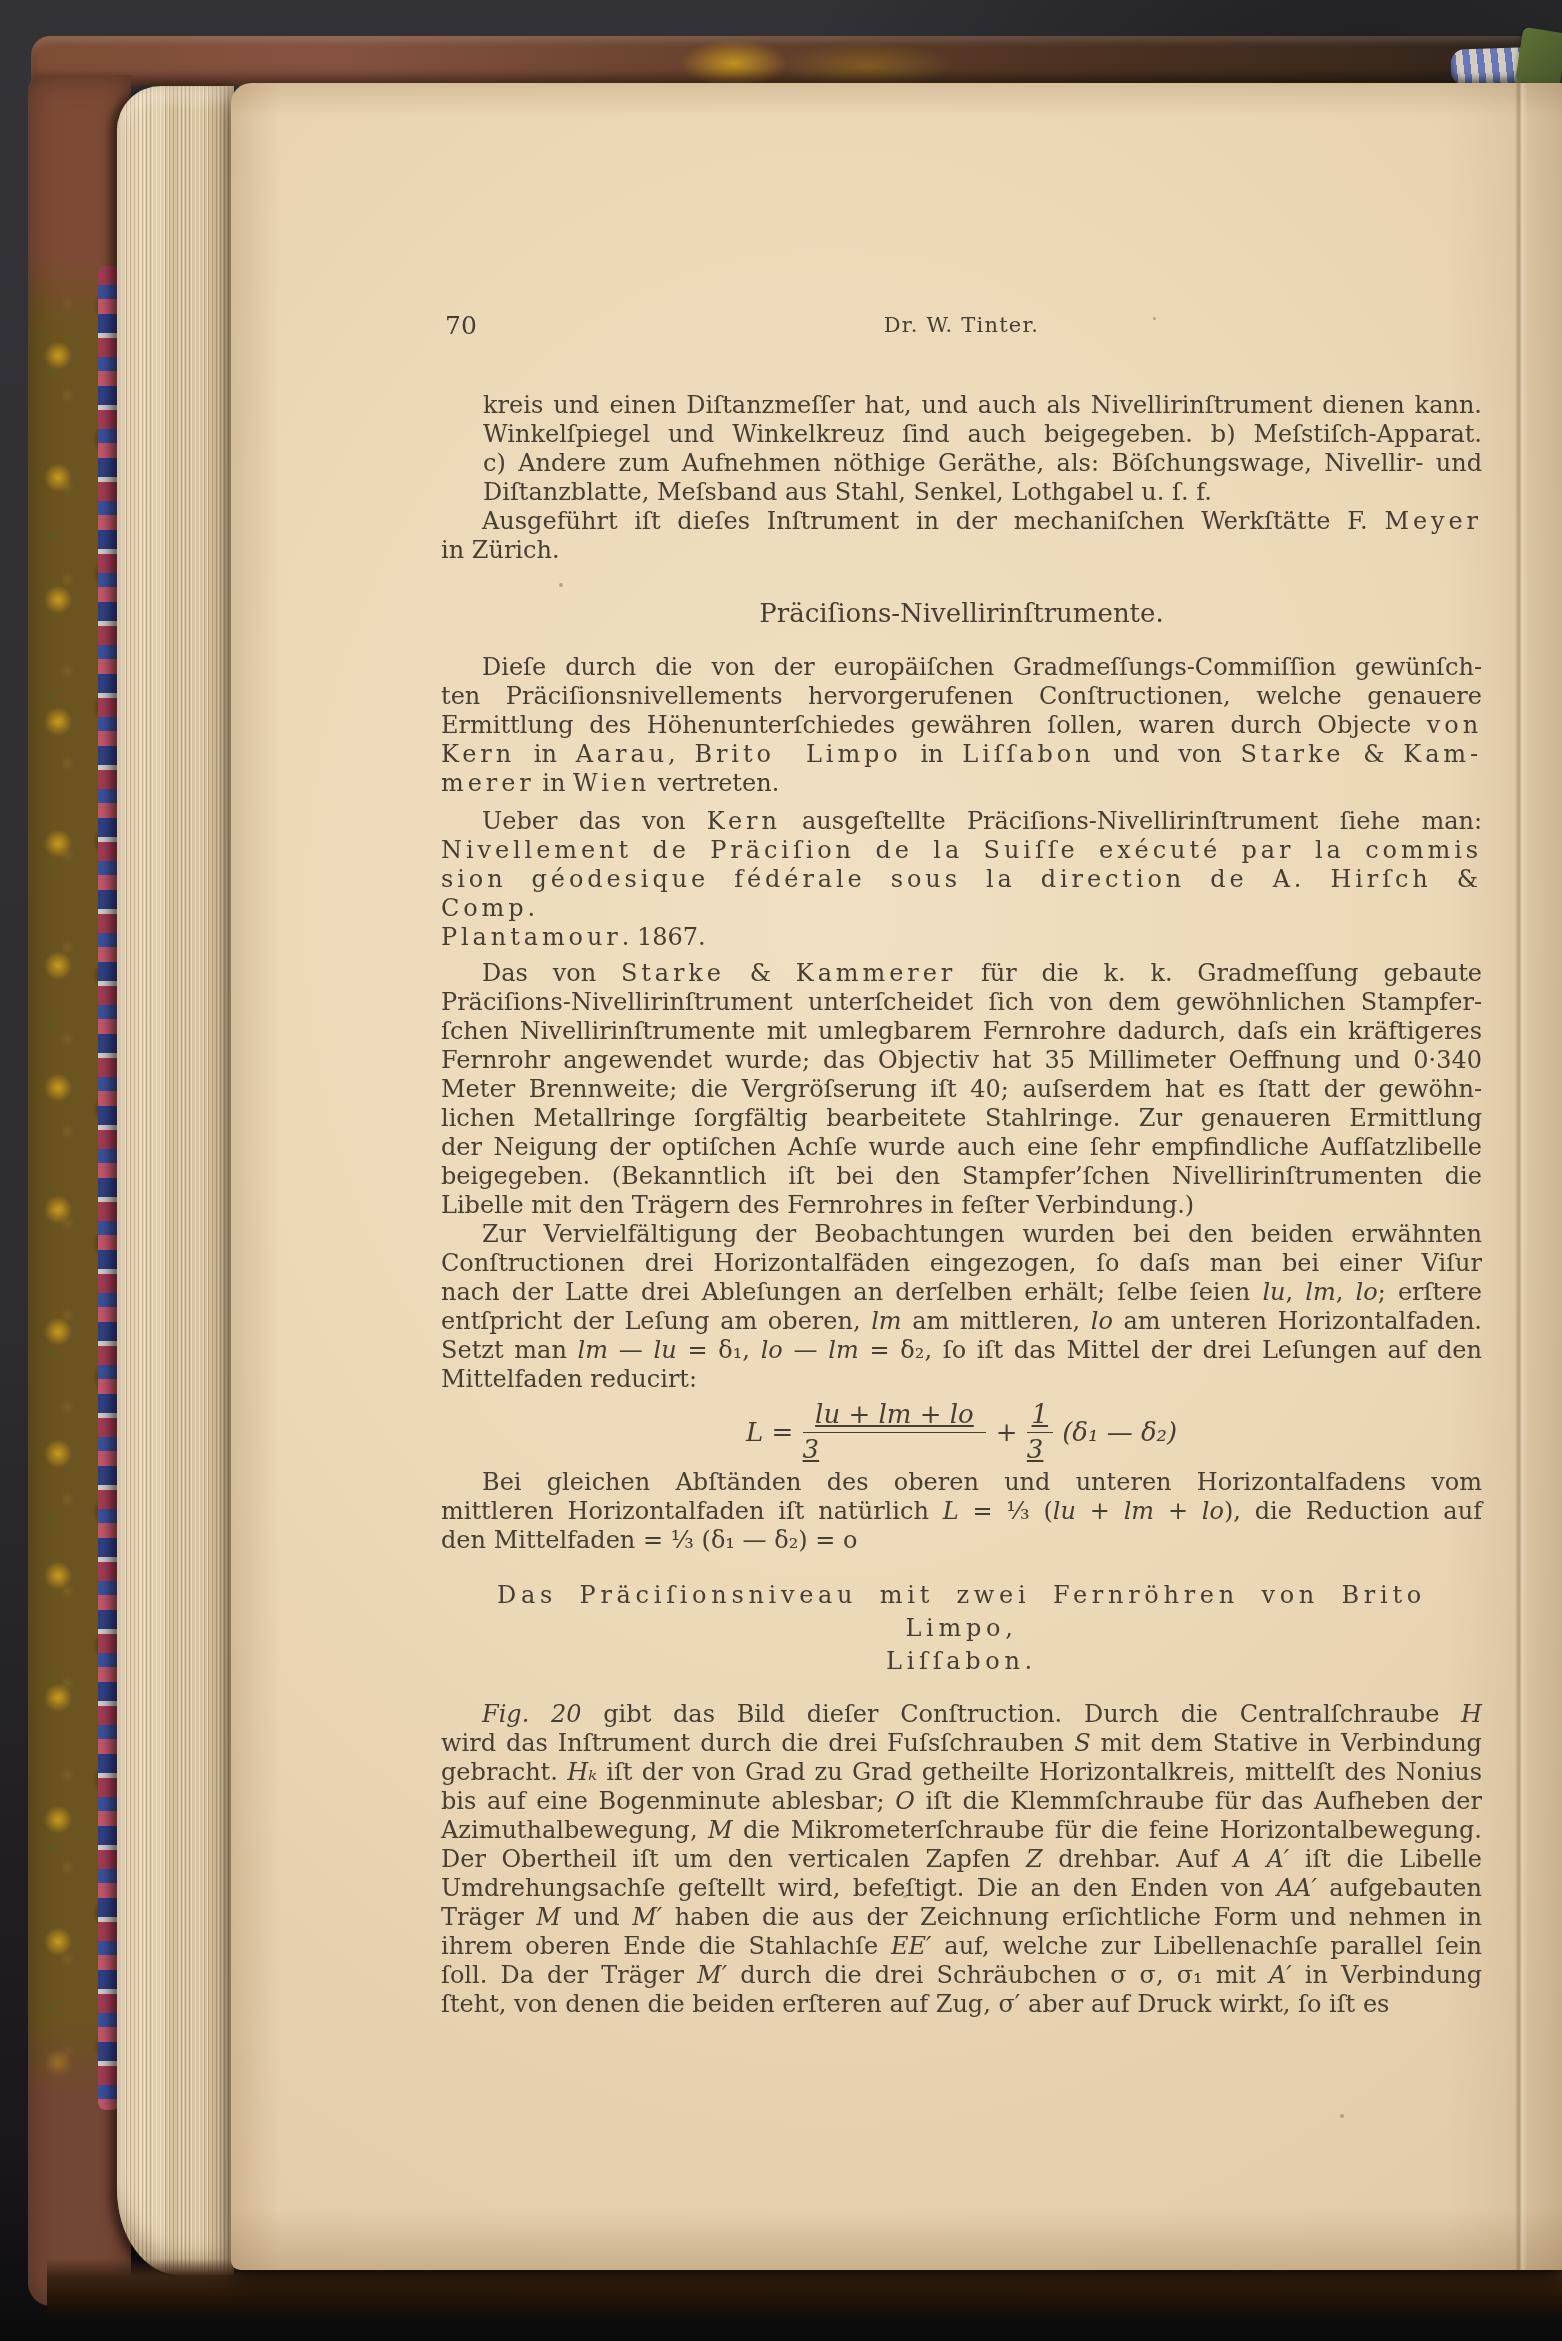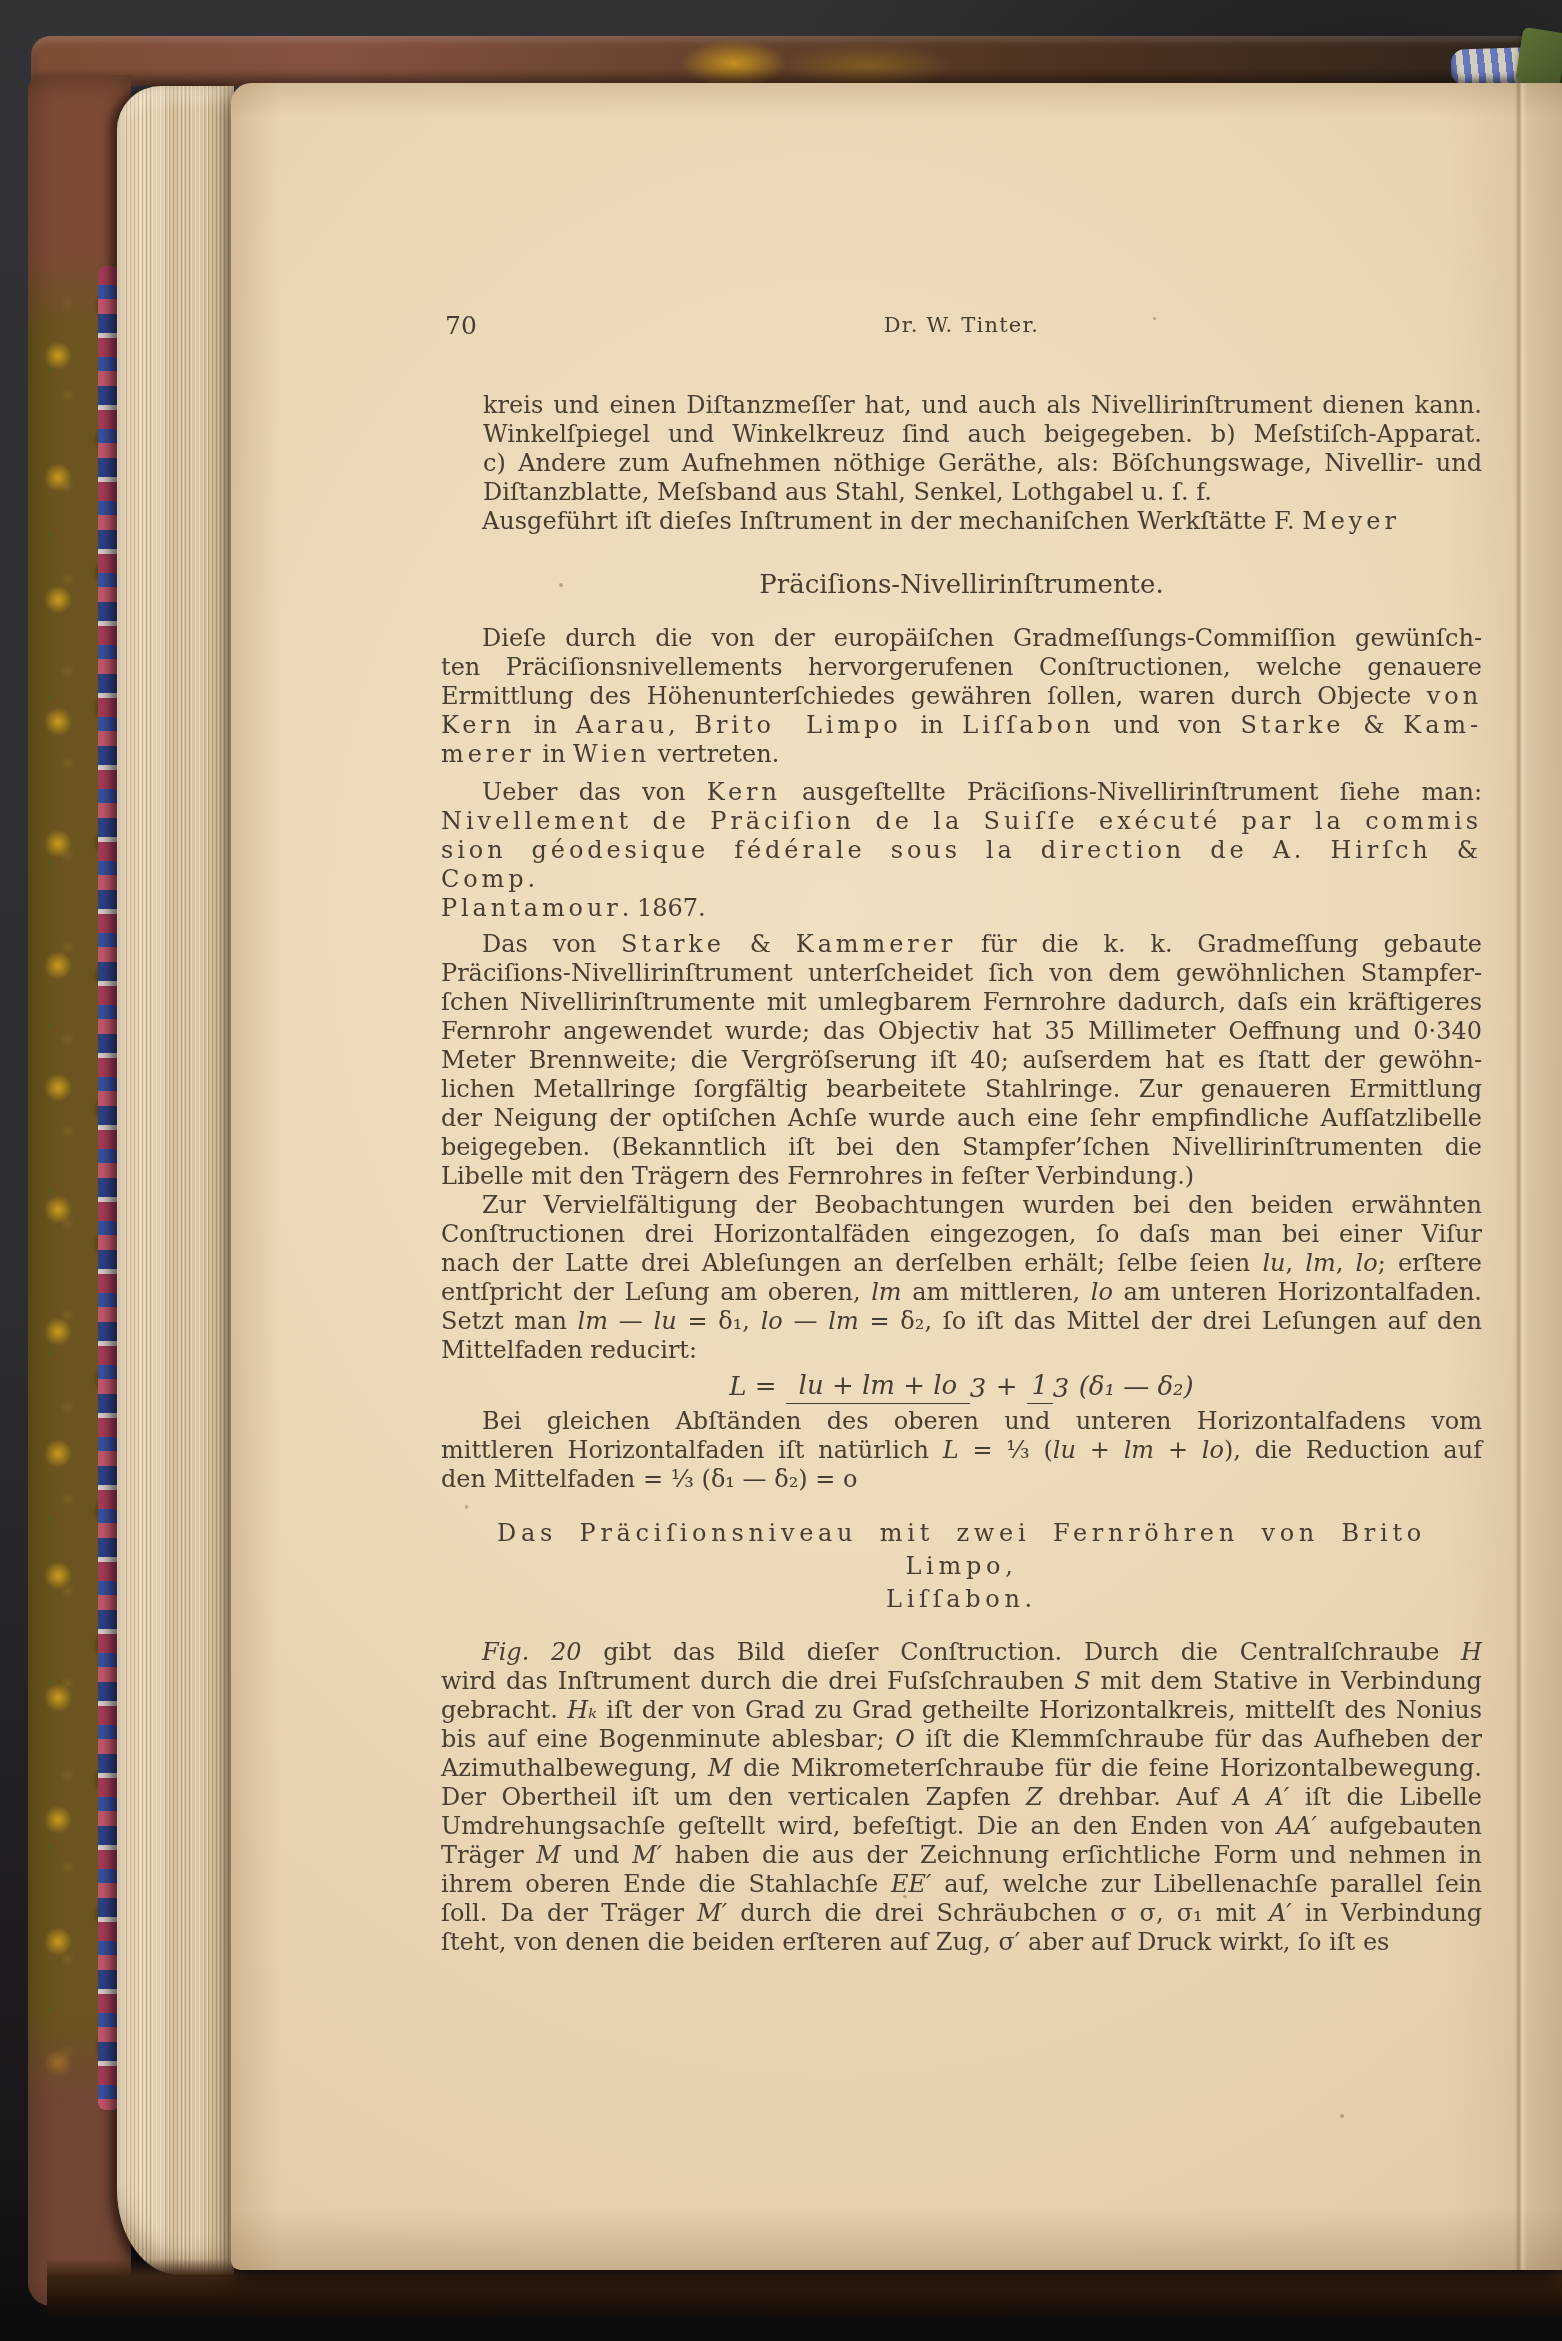--- a/index.html
+++ b/index.html
@@ -96,21 +96,21 @@
   .p8 { margin-top:22px; }
   .it { font-style:italic; }
   .sp { letter-spacing:3.9px; word-spacing:8.6px; }
   .h1 { text-align:center; font-size:26px; line-height:36px; margin:30px 0 22px; }
   .h2 { margin-top:23.4px; font-size:24px; line-height:33px; letter-spacing:4.7px; word-spacing:10.2px; }
   .h2 .line { text-align:center; text-align-last:center; }
   .formula {
     display:flex; justify-content:center; align-items:center; gap:9.4px;
     margin:6.2px 0 3.1px; font-size:26px; line-height:1.15; font-style:italic;
   }
-  .frac { display:inline-flex; flex-direction:row; align-items:flex-end; }
+  .frac { display:inline-flex; flex-direction:column; align-items:flex-start;text-decoration:underline; }
   .frac .fn { padding:0 12.5px 2.3px; border-bottom:1.6px solid #473e32; }
   .frac .fd { padding-top:2.3px; }
   .frac.small .fn { padding:0 4.7px 1.6px; }
 </style>
 </head>
 <body>
 
 <div class="scene">
   <div class="cover-top"></div>
   <div class="headband"></div>
@@ -135,20 +135,21 @@
       </div>
 
       <div class="para para1">
           <div class="line">kreis und einen Diſtanzmeſſer hat, und auch als Nivellirinſtrument dienen kann.</div>
           <div class="line">Winkelſpiegel und Winkelkreuz ſind auch beigegeben.  b) Meſstiſch-Apparat.</div>
           <div class="line">c) Andere zum Aufnehmen nöthige Geräthe, als: Böſchungswage, Nivellir- und</div>
           <div class="line">Diſtanzblatte, Meſsband aus Stahl, Senkel, Lothgabel u. ſ. f.</div>
         </div>
       <div class="para indent">
           <div class="line">Ausgeführt iſt dieſes Inſtrument in der mechaniſchen Werkſtätte F. <span class="sp">Meyer</span></div>
+          <div class="line">in Zürich.</div>
         </div>
 
       <div class="h1">Präciſions-Nivellirinſtrumente.</div>
 
       <div class="para indent">
           <div class="line">Dieſe durch die von der europäiſchen Gradmeſſungs-Commiſſion gewünſch-</div>
           <div class="line">ten Präciſionsnivellements hervorgerufenen Conſtructionen, welche genauere</div>
           <div class="line">Ermittlung des Höhenunterſchiedes gewähren ſollen, waren durch Objecte <span class="sp">von</span></div>
           <div class="line"><span class="sp">Kern</span> in <span class="sp">Aarau</span>, <span class="sp">Brito Limpo</span> in <span class="sp">Liſſabon</span> und von <span class="sp">Starke</span> &amp; <span class="sp">Kam-</span></div>
           <div class="line"><span class="sp">merer</span> in <span class="sp">Wien</span> vertreten.</div>

